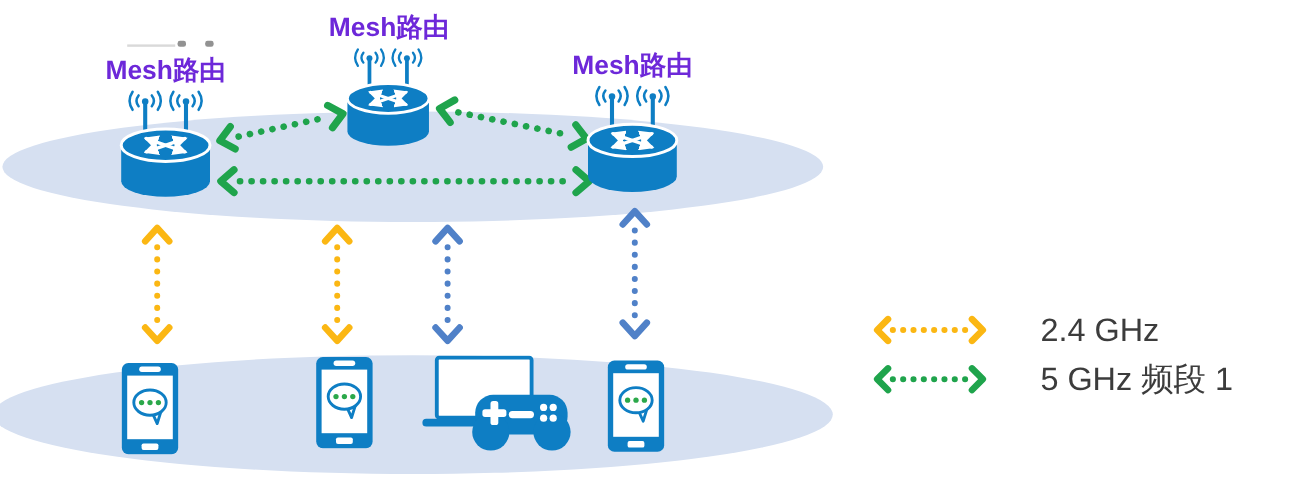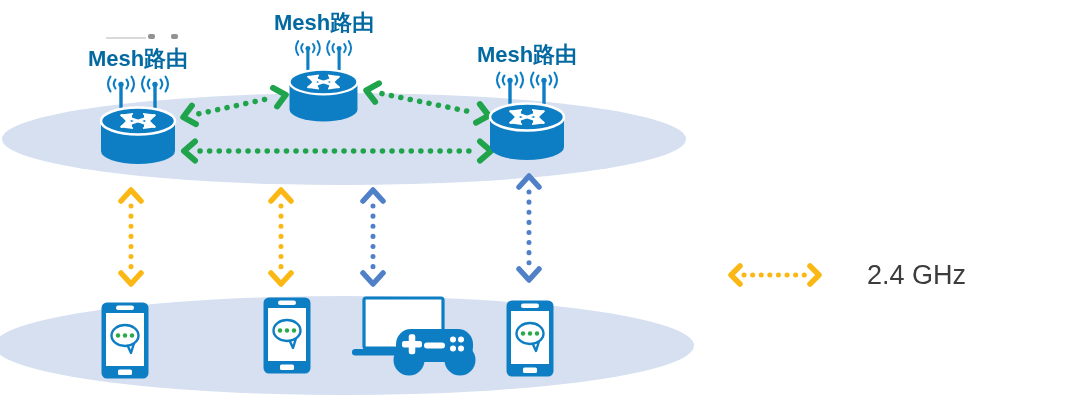--- a/index.html
+++ b/index.html
@@ -4,21 +4,21 @@
 <style>
   html,body{margin:0;padding:0;background:#fff;}
   #stage{
     position:relative;width:1080px;height:408px;overflow:hidden;background:#fff;
     font-family:"Liberation Sans","DejaVu Sans",sans-serif;
   }
   .cloud{position:absolute;border-radius:50%;background:#D6E0F1;}
   .abs{position:absolute;}
   .router-label{
     position:absolute;text-align:center;font-weight:bold;font-size:22px;
-    color:#0369a1;letter-spacing:0px;white-space:nowrap;
+    color:#6d28d9;letter-spacing:0px;white-space:nowrap;
   }
   .arrow{position:absolute;transform-origin:center center;}
   #legend{position:absolute;left:727px;top:261px;text-align:right;}
   .legend-row{display:flex;align-items:center;height:28px;margin-bottom:13px;}
   .legend-label{margin-left:44px;font-size:27px;color:#3C3C3C;white-space:nowrap;line-height:28px;}
   .artifact{position:absolute;background:#c9c9c9;}
   .artifact.dot{background:#777;border-radius:2px;}
 </style>
 </head>
 <body>
@@ -177,15 +177,25 @@
     <div class="legend-row">
       <svg width="96" height="26">
         <g stroke="#FBB713" fill="none" stroke-width="5.5" stroke-linecap="round" stroke-linejoin="round">
           <path d="M13,4 L4,13 L13,22"></path>
           <path d="M83,4 L92,13 L83,22"></path>
           <line x1="17" y1="13" x2="79" y2="13" stroke-width="5" stroke-dasharray="0.1 8.5"></line>
         </g>
       </svg>
       <span class="legend-label">2.4 GHz</span>
     </div>
+    <div class="legend-row">
+      <svg width="96" height="26">
+        <g stroke="#1FA44C" fill="none" stroke-width="5.5" stroke-linecap="round" stroke-linejoin="round">
+          <path d="M13,4 L4,13 L13,22"></path>
+          <path d="M83,4 L92,13 L83,22"></path>
+          <line x1="17" y1="13" x2="79" y2="13" stroke-width="5" stroke-dasharray="0.1 8.5"></line>
+        </g>
+      </svg>
+      <span class="legend-label">5 GHz 频段 1</span>
+    </div>
   </div>
 
 </div>
 
 </body></html>

